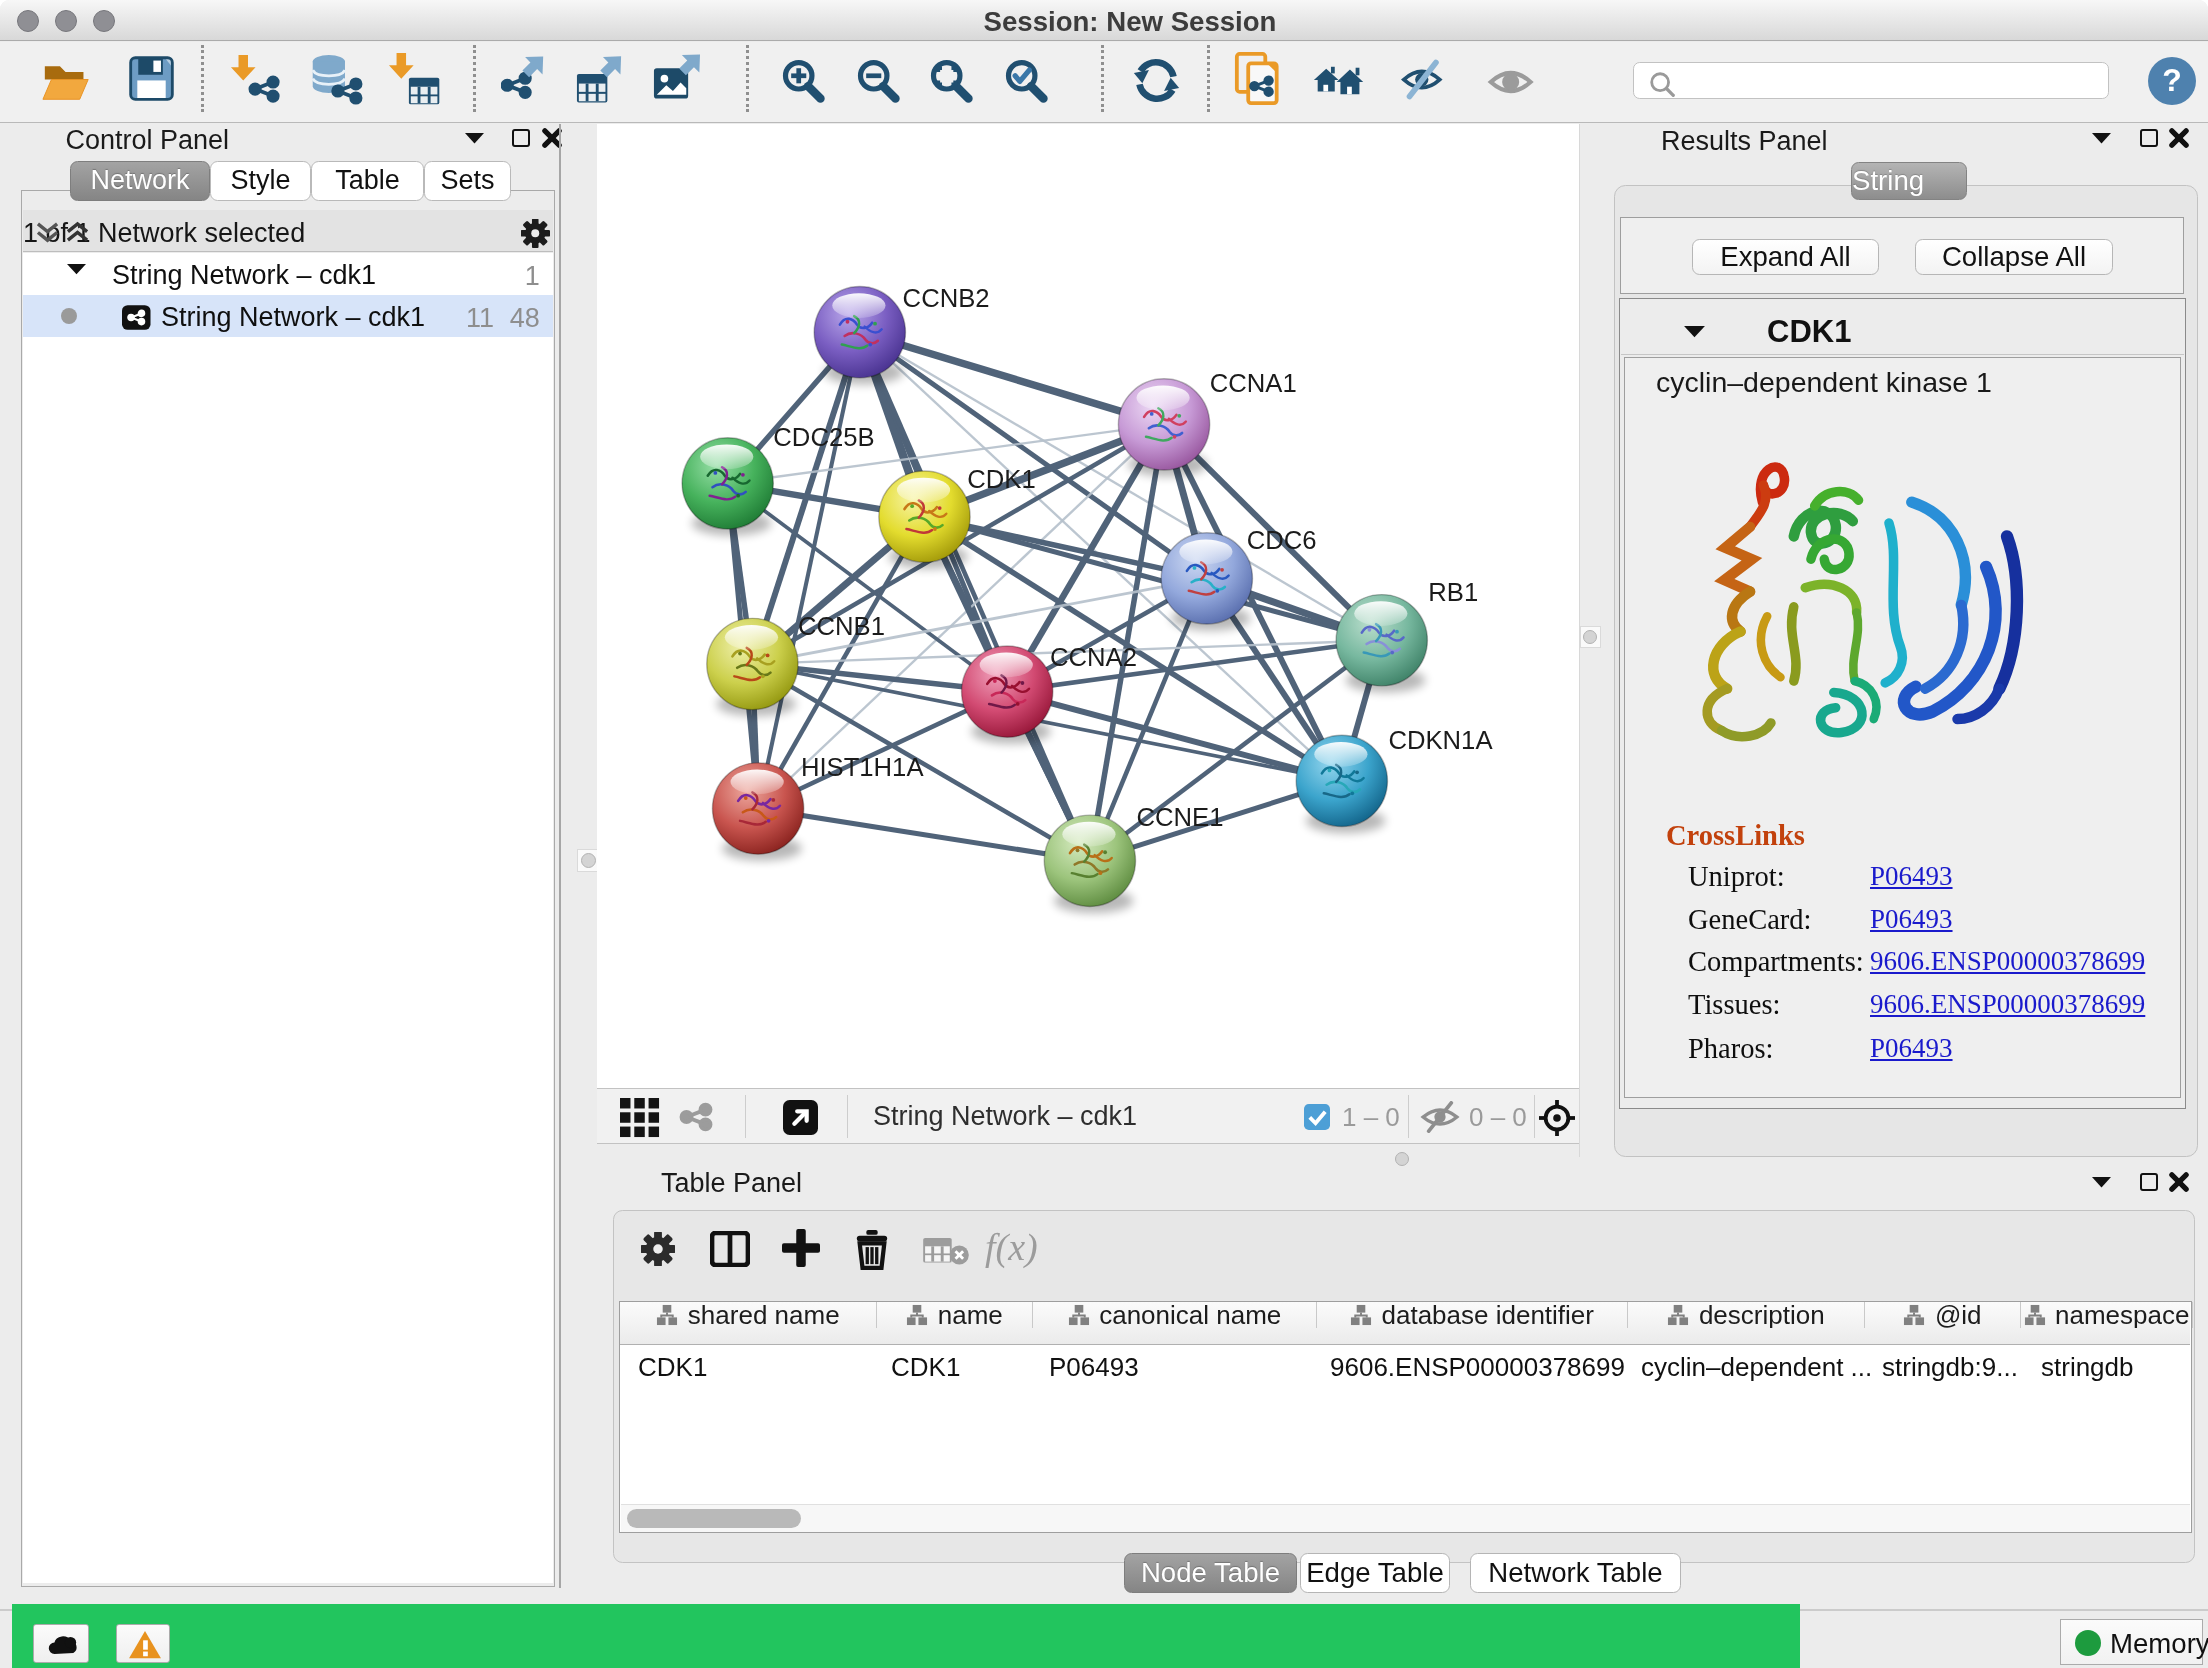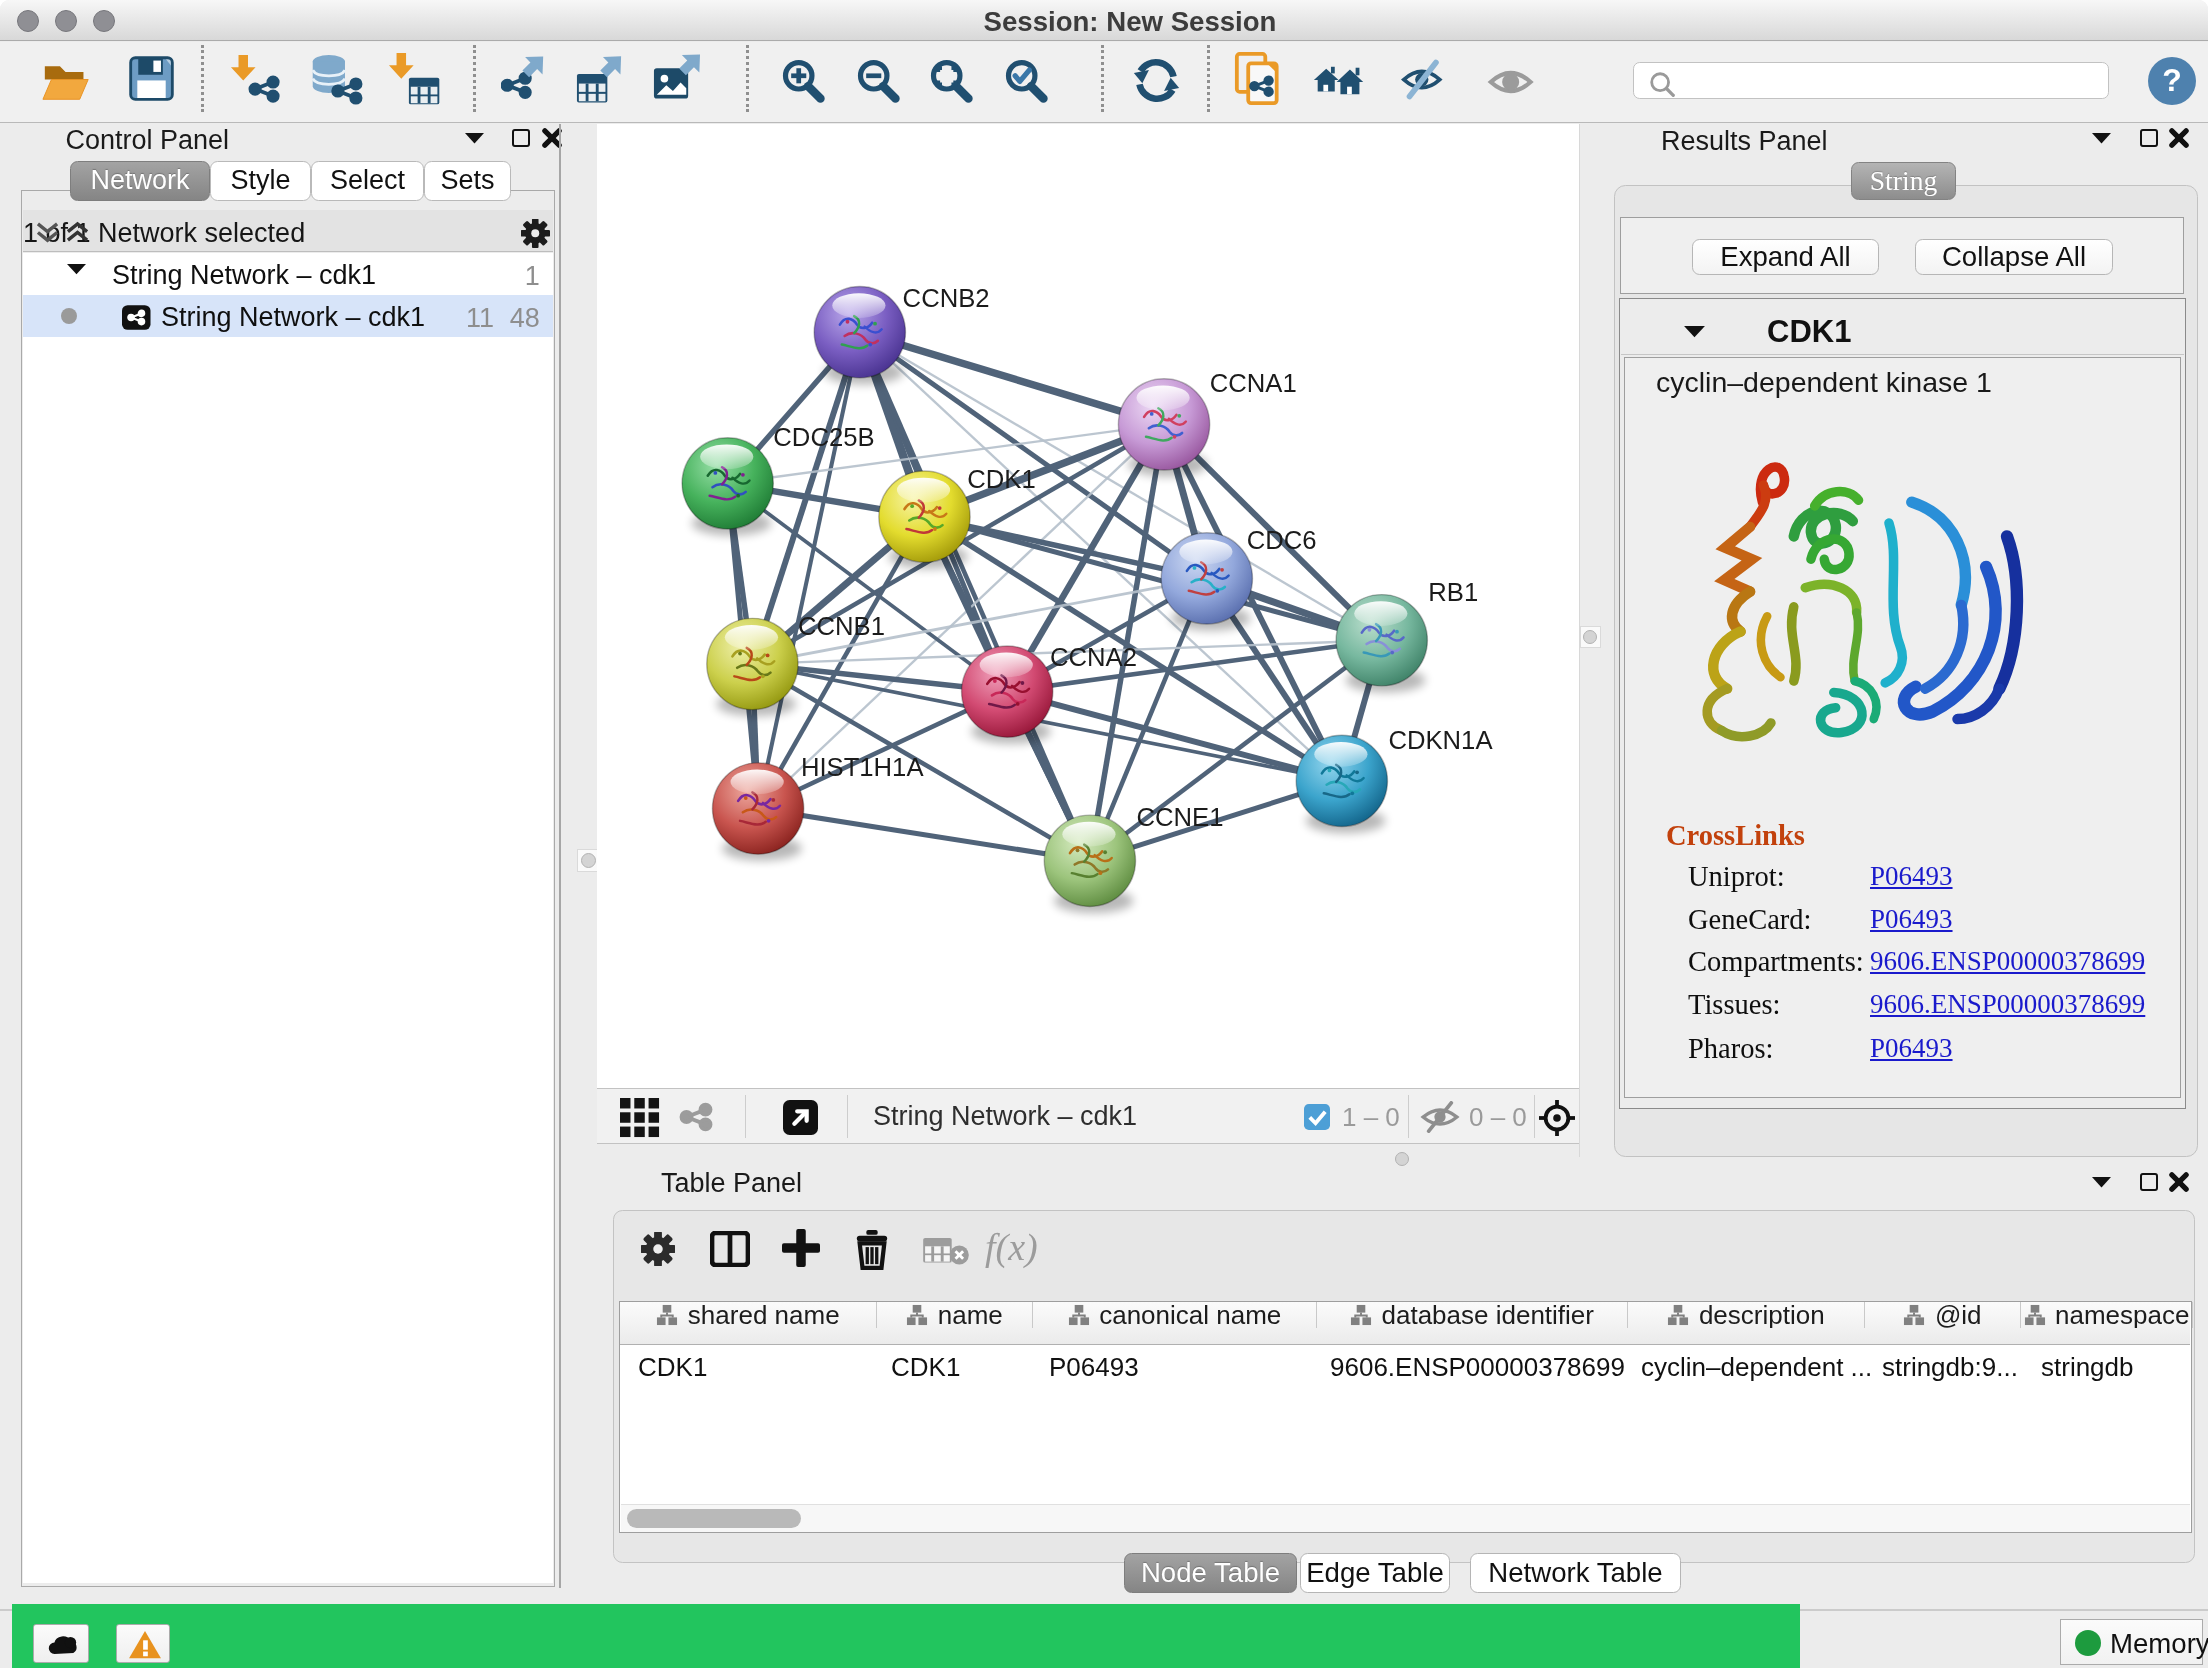--- a/index.html
+++ b/index.html
@@ -37,23 +37,23 @@
 #canvas { left:597px; top:124px; width:982px; height:964px; background:#fff; }
 #cv-toolbar { left:597px; top:1088px; width:982px; height:56px; background:#f1f1f1;
   border-top:1.4px solid #c2c2c2; border-bottom:1.4px solid #c2c2c2; }
 .cvsep { position:absolute; top:5.7px; height:43px; width:0; border-left:1.4px solid #cdcdcd; }
 #cv-name { position:absolute; left:276px; top:12.4px; font-size:27px; color:#2e2e2e; }
 .cvnum { position:absolute; top:13.3px; font-size:26px; color:#9a9a9a; }
 
 #rp-title { left:1624px; top:126px; }
 #rp-panel { left:1614px; top:185px; width:584px; height:972px; border-radius:11.4px; background:#e6e6e6;
   border:1.4px solid #c2c2c2; }
-#rp-tab { left:1851px; top:162px; width:105px; height:38px; border-radius:7.6px;
+#rp-tab { left:1851px; top:162px; width:116px; height:38px; border-radius:7.6px;
   background:linear-gradient(#b4b4b4,#8d8d8d); border:1.4px solid #838383; color:#fff;
-  font-size:27.6px; text-align:center; line-height:36px; text-shadow:0 -1px 1px rgba(0,0,0,.2);font-family:Liberation Serif, serif; }
+  font-size:27.6px; line-height:36px; text-shadow:0 -1px 1px rgba(0,0,0,.2); }
 #rp-subA { left:1620px; top:217px; width:564px; height:77px; background:#efefef; border:1.4px solid #9e9e9e; }
 .rbtn { position:absolute; top:239px; height:36px; border:1.4px solid #b6b6b6; border-radius:7.6px;
   background:linear-gradient(#ffffff,#f3f3f3); font-size:27.6px; color:#111; text-align:center; line-height:33px; }
 #rp-subB { left:1619px; top:298px; width:567px; height:811px; background:#ececec; border:1.9px solid #8a8a8a; }
 #rp-cdk1row { left:1621px; top:300px; width:563px; height:55px; border-bottom:1px solid #c6c6c6; }
 #rp-inner { left:1624px; top:357px; width:557px; height:741px; background:#efefef; border:1.4px solid #9e9e9e; }
 #rp-desc { left:1656px; top:366px; font-size:28.5px; color:#191919; }
 .serif { font-family:"Liberation Serif",serif; }
 #crosslinks { left:1666px; top:820px; font-size:28.5px; font-weight:700; color:#c2410c; }
 .clrow { position:absolute; left:1688px; font-size:28.5px; color:#0e0e0e; }
@@ -260,21 +260,21 @@
     <div class="abs" style="left:512px;top:129px;width:18px;height:18px;border:2.9px solid #111;border-radius:2.9px"></div>
     <svg class="abs" style="left:542px;top:128px" width="20" height="20" viewBox="0 0 21 21">
       <g stroke="#111" stroke-width="5.5" stroke-linecap="round">
         <line x1="3" y1="3" x2="18" y2="18"></line>
         <line x1="18" y1="3" x2="3" y2="18"></line>
       </g>
     </svg>
 <div class="abs" id="cp-frame"></div>
 <div class="abs tab tabsel" style="left:70px;top:161px;width:140px">Network</div>
 <div class="abs tab" style="left:210px;top:161px;width:101px">Style</div>
-<div class="abs tab" style="left:311px;top:161px;width:113px">Select</div>
+<div class="abs tab" style="left:311px;top:161px;width:113px">Table</div>
 <div class="abs tab" style="left:424px;top:161px;width:87px">Sets</div>
 <div class="abs" id="cp-grey">
       <div class="lbl">1 of 1 Network selected</div>
     </div>
 <svg class="abs" style="left:36px;top:221px" width="24" height="23" viewBox="0 0 25 24">
       <g stroke="#555" stroke-width="3.6" fill="none">
         <path d="M2,3 l10,8 l10,-8"></path>
         <path d="M2,12 l10,8 l10,-8"></path>
       </g>
     </svg>

